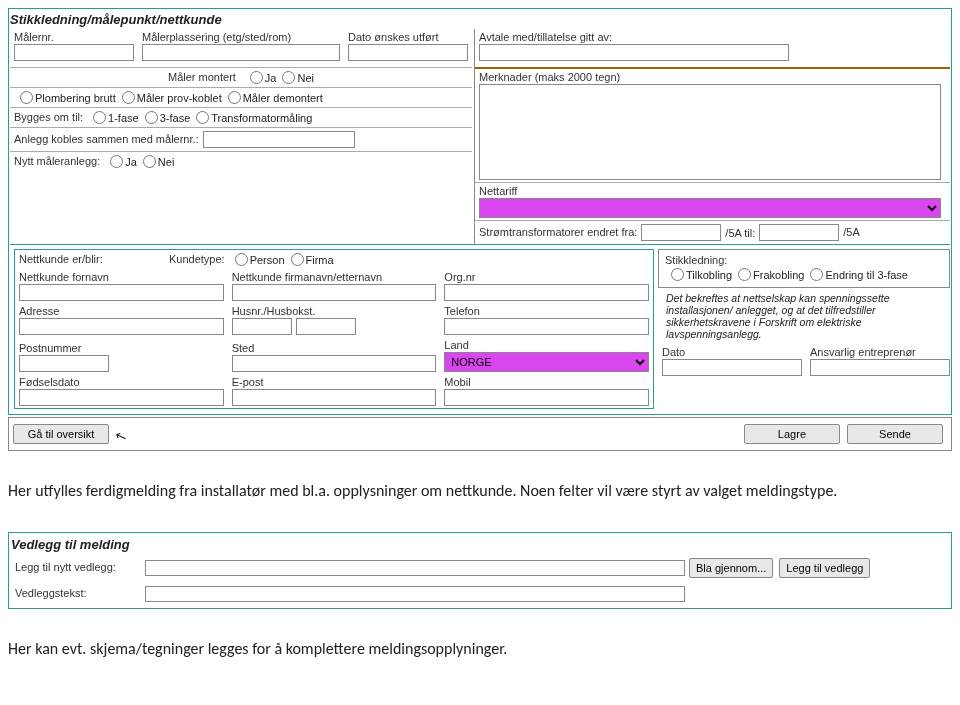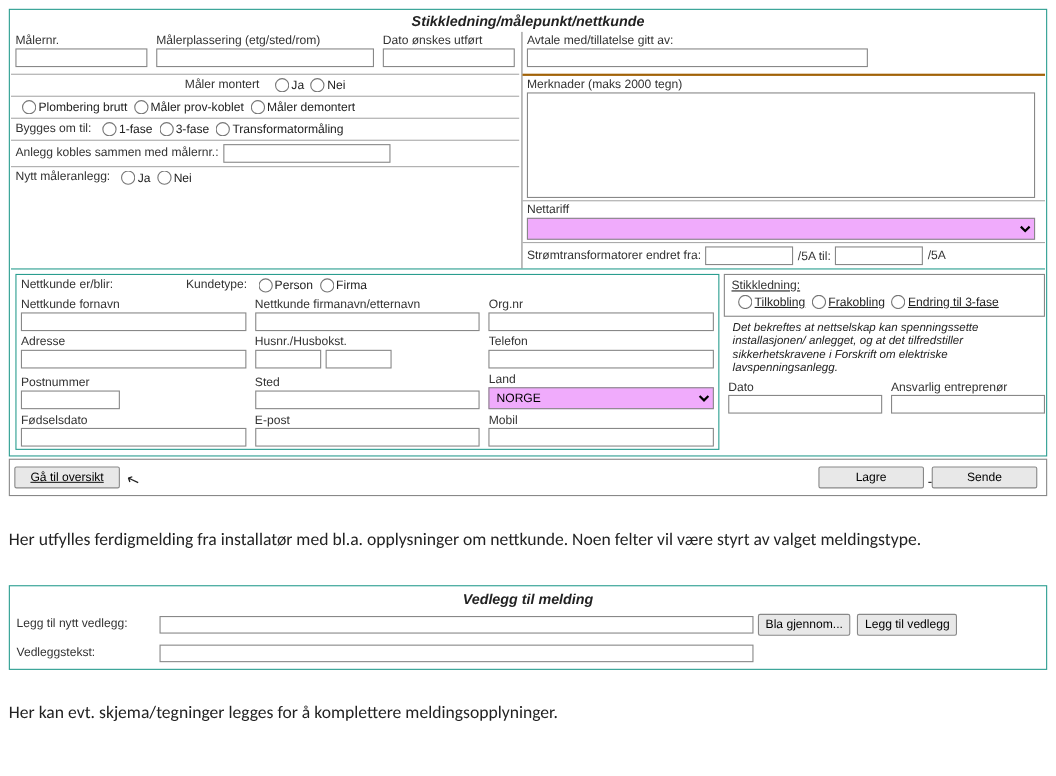--- a/index.html
+++ b/index.html
@@ -9,26 +9,25 @@
     font-size: 11px;
     color: #222;
     background: #fff;
     width: 944px;
   }
   .teal-border {
     border: 1px solid #2a9d8f;
   }
   .gray-border {
     border: 1px solid #888;
-    text-decoration: underline;
   }
   .panel-title {
     font-style: italic;
     font-weight: bold;
-    text-align: center;
+    text-align: left;
     padding: 2px 0;
     font-size: 13px;
   }
   .row {
     display: flex;
     align-items: flex-end;
   }
   .col {
     display: flex;
     flex-direction: column;
@@ -42,21 +41,21 @@
   input[type="text"], select, textarea {
     font-family: inherit;
     font-size: 11px;
     padding: 1px 2px;
     box-sizing: border-box;
     border: 1px solid #888;
     background: #fff;
   }
   select {
     height: 20px;
-    background: #f0abfc;
+    background: #d946ef;
   }
   textarea {
     resize: none;
     height: 96px;
     width: 502px;
     background: #fff;
   }
   input[type="radio"] {
     margin: 0 2px 0 6px;
     vertical-align: middle;

